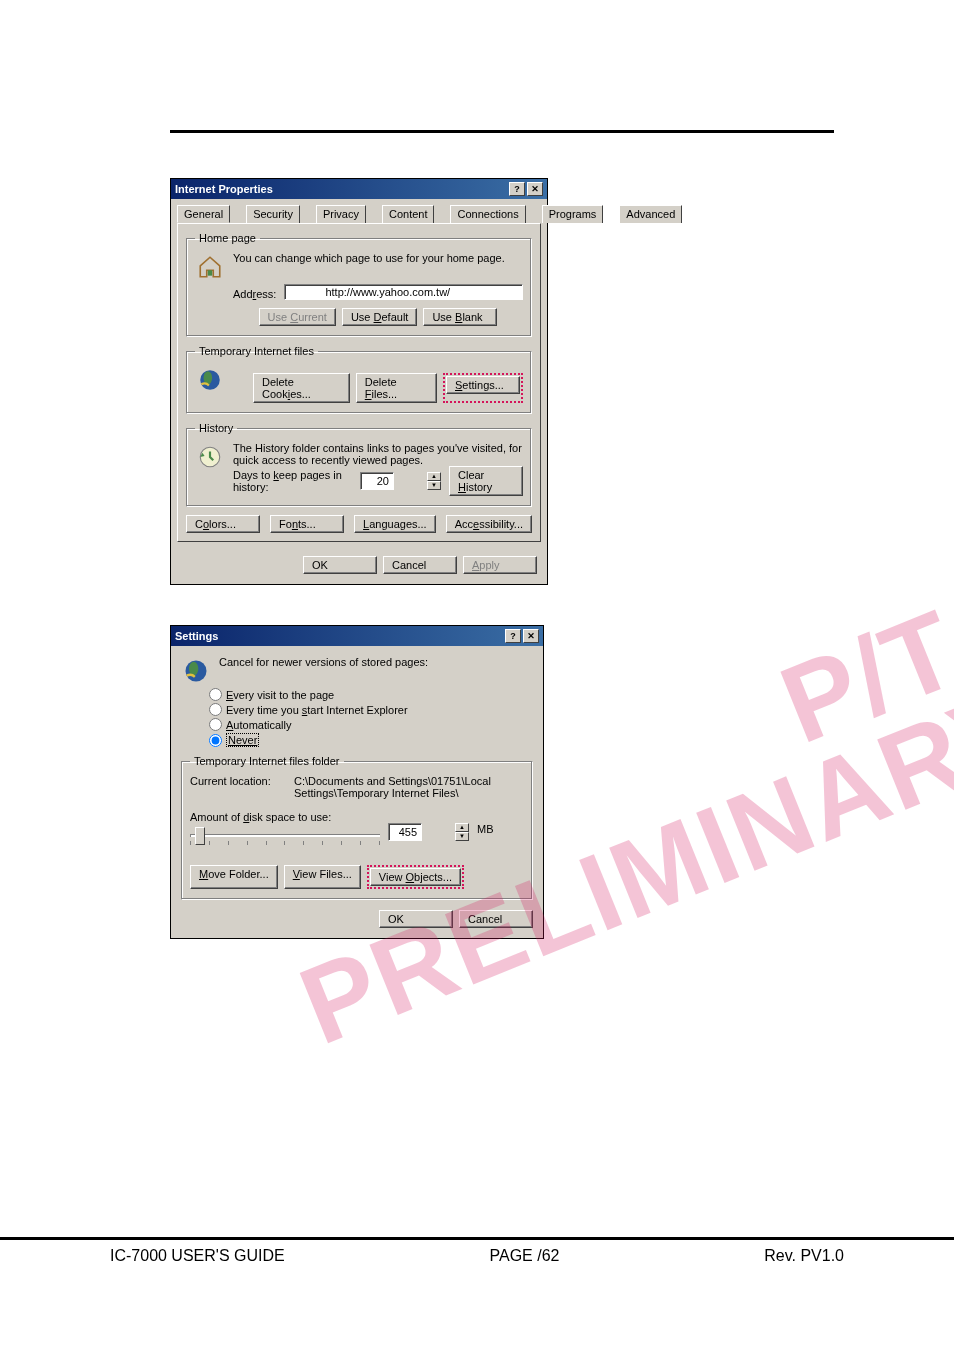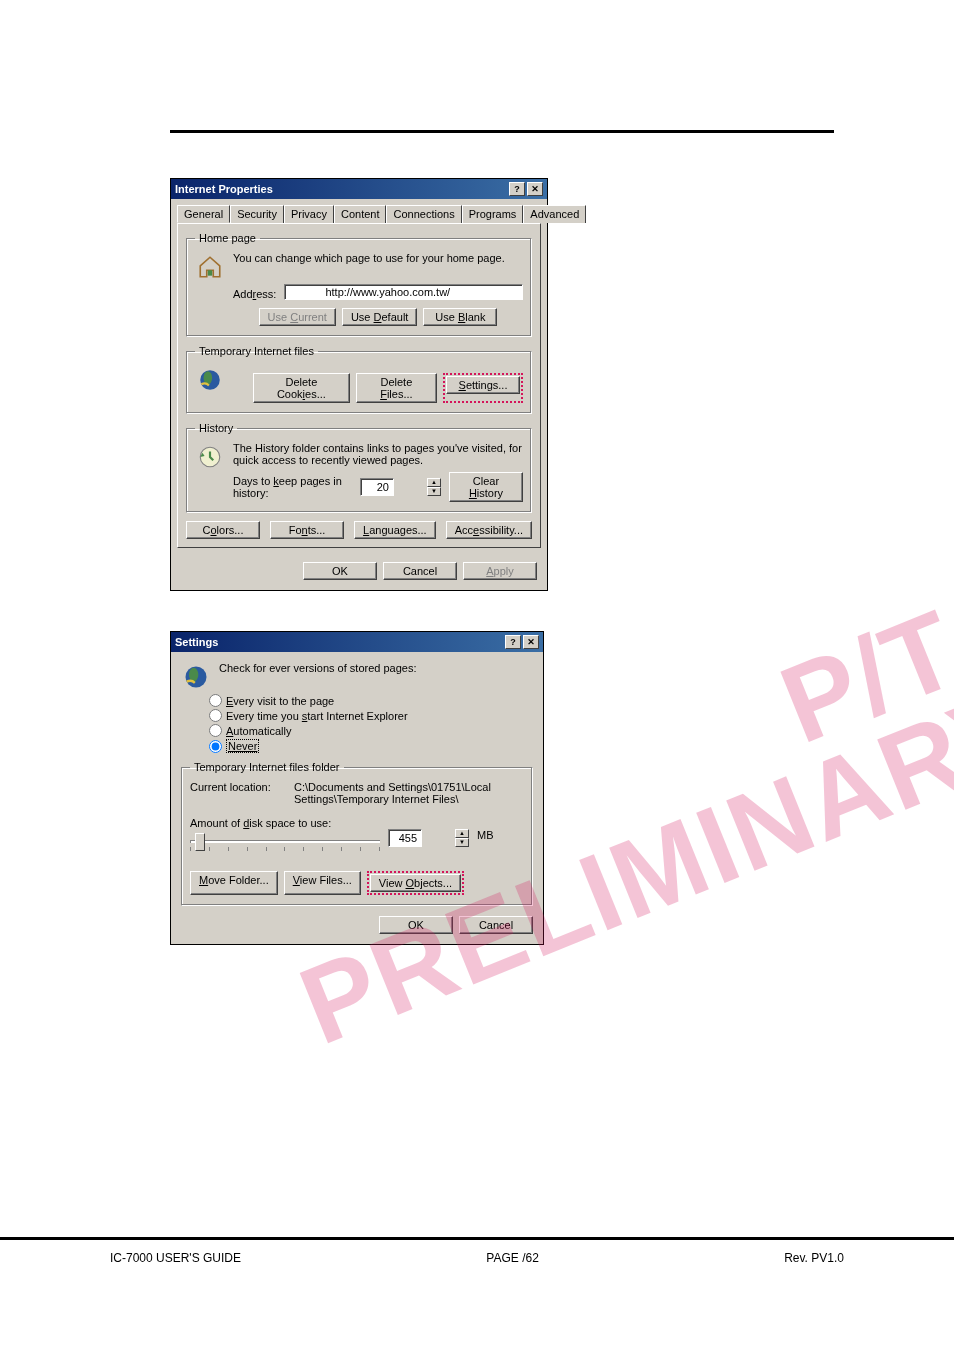--- a/index.html
+++ b/index.html
@@ -47,21 +47,21 @@
     border-bottom-color: #404040;
     color: #000;
     font-size: 9px;
     font-weight: bold;
     text-align: center;
     line-height: 12px;
   }
   .tabs {
     display: flex;
     padding: 6px 6px 0 6px;
-    gap: 0;
+    gap: 16px;
   }
   .tab {
     background: #d4d0c8;
     border-top: 1px solid #fff;
     border-left: 1px solid #fff;
     border-right: 1px solid #404040;
     padding: 2px 6px;
     font-size: 11px;
     position: relative;
   }
@@ -100,21 +100,20 @@
   }
   .btn {
     background: #d4d0c8;
     border: 1px solid #fff;
     border-right-color: #404040;
     border-bottom-color: #404040;
     box-shadow: inset -1px -1px 0 #808080;
     padding: 2px 8px;
     font-size: 11px;
     min-width: 74px;
-    text-align: center;
   }
   .btn.disabled { color: #808080; }
   .input {
     background: #fff;
     border: 1px solid #808080;
     border-right-color: #fff;
     border-bottom-color: #fff;
     box-shadow: inset 1px 1px 0 #404040;
     padding: 1px 4px;
     font-size: 11px;
@@ -172,21 +171,21 @@
     bottom: 110px;
     border-top: 3px solid #000;
   }
   .footertxt {
     position: absolute;
     left: 0; right: 0;
     bottom: 85px;
     display: flex;
     justify-content: space-between;
     padding: 0 110px;
-    font-size: 12px;
+    font-size: 16px;
   }
   .watermark {
     position: absolute;
     left: 260px;
     top: 720px;
     font-size: 110px;
     font-weight: bold;
     color: rgba(212,20,90,0.25);
     transform: rotate(-22deg);
     letter-spacing: 2px;
@@ -275,21 +274,21 @@
         <div class="row">
           <div class="icon32">
             <svg width="26" height="26" viewBox="0 0 24 24">
                 <circle cx="12" cy="12" r="9" fill="#f0f0d0" stroke="#808080"></circle>
                 <path d="M12 7v5l3 3" stroke="#4a8a4a" stroke-width="2" fill="none"></path>
                 <path d="M5 8l-2 4 4-1" fill="#4a8a4a"></path>
               </svg>
           </div>
           <div style="flex:1">
             <div>The History folder contains links to pages you've visited, for quick access to recently viewed pages.</div>
-            <div class="row" style="margin-top:6px;align-items:center">
+            <div class="row" style="align-items:center">
               <span>Days to <span class="underline">k</span>eep pages in history:</span>
               <div class="spinner">
                 <input class="input" value="20" style="">
                 <div class="spinbtns">
                   <div class="spinbtn">▲</div>
                   <div class="spinbtn">▼</div>
                 </div>
               </div>
               <div class="btn">Clear <span class="underline">H</span>istory</div>
             </div>
@@ -321,21 +320,21 @@
     </div>
     <div style="padding:10px">
       <div class="row">
         <div class="icon32">
           <svg width="28" height="28" viewBox="0 0 24 24">
               <circle cx="12" cy="12" r="9" fill="#2a5aa0"></circle>
               <ellipse cx="10" cy="10" rx="4" ry="6" fill="#4a8a4a"></ellipse>
               <path d="M4 16c2-1 5-1 7 1" stroke="#e0c040" stroke-width="2" fill="none"></path>
             </svg>
         </div>
-        <div>Check for ever versions of stored pages:</div>
+        <div>Cancel for newer versions of stored pages:</div>
       </div>
       <div class="radio-row">
           <input type="radio" name="r" style="">
           <span><span class="underline">E</span>very visit to the page</span>
         </div>
       <div class="radio-row">
           <input type="radio" name="r" style="">
           <span>Every time you <span class="underline">s</span>tart Internet Explorer</span>
         </div>
       <div class="radio-row">

